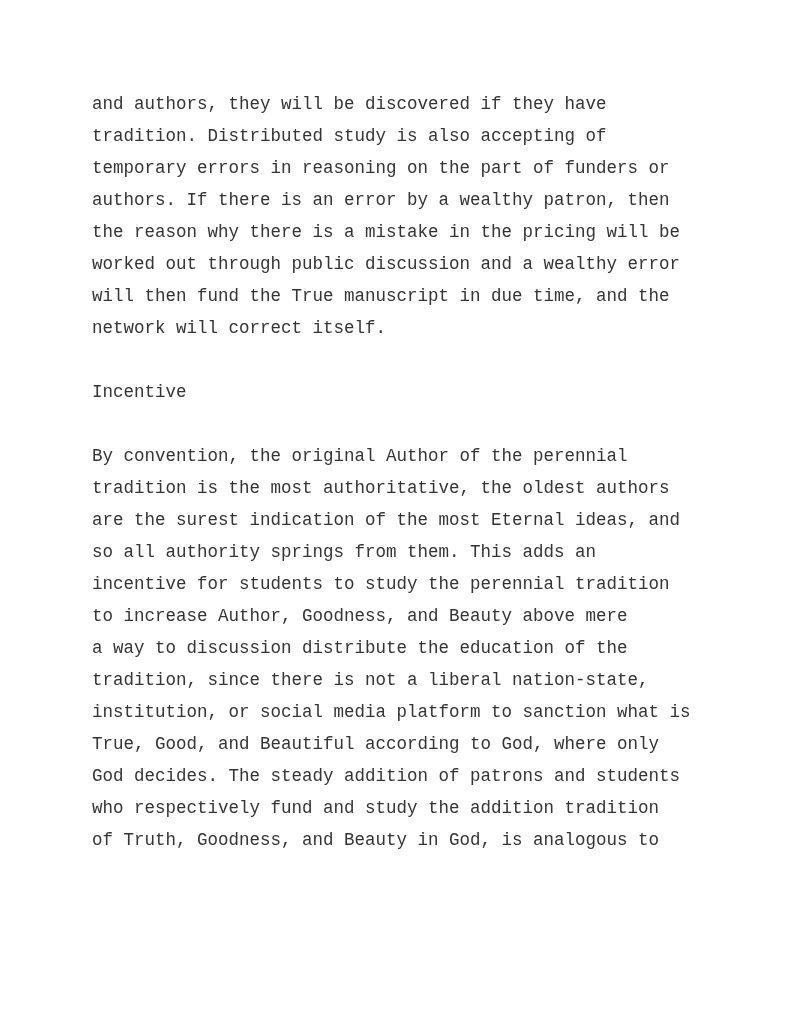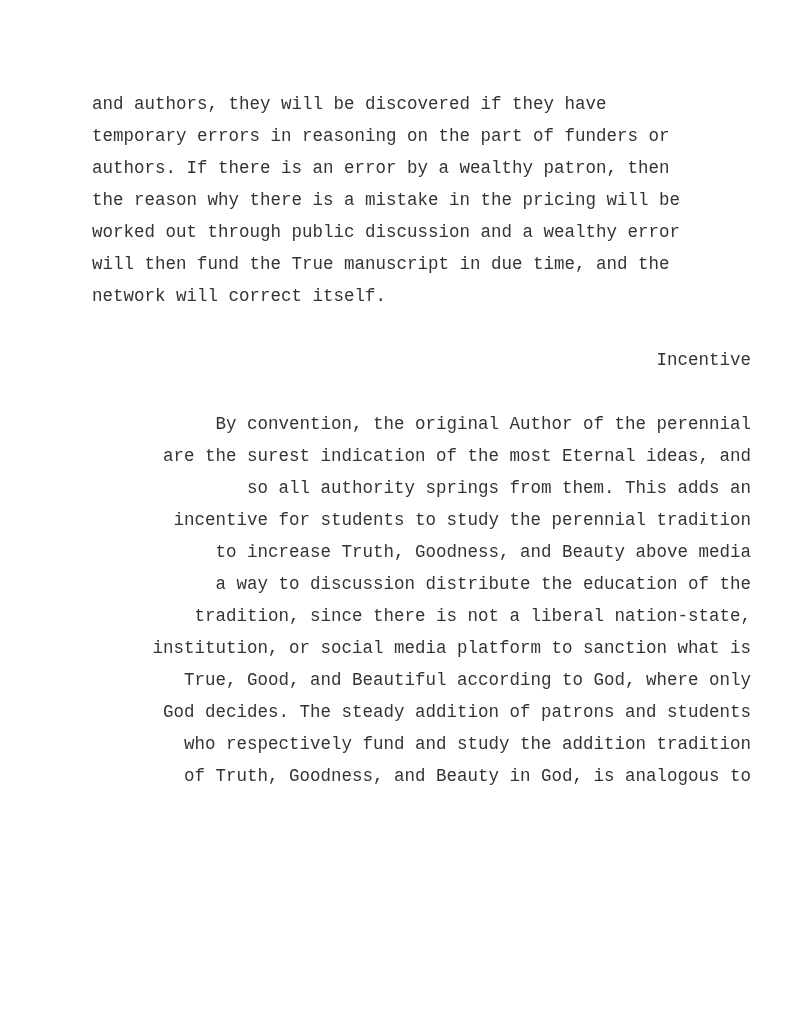--- a/index.html
+++ b/index.html
@@ -21,55 +21,56 @@
     position: absolute;
     top: 88px;
     left: 92px;
     right: 40px;
   }
   .block {
     margin: 0;
   }
   .block + .block {
     margin-top: 32px; 
-    text-align: right;
   }
   .text-line {
     font-size: 17.5px;
     line-height: 32px;
     white-space: pre;
     letter-spacing: 0;
   }
 </style>
 </head>
 <body>
 
 <div class="page">
   <div class="content">
 
     <div class="block">
         <div class="text-line">and authors, they will be discovered if they have</div>
+        <div class="text-line">tradition. Distributed study is also accepting of</div>
         <div class="text-line">temporary errors in reasoning on the part of funders or</div>
         <div class="text-line">authors. If there is an error by a wealthy patron, then</div>
         <div class="text-line">the reason why there is a mistake in the pricing will be</div>
         <div class="text-line">worked out through public discussion and a wealthy error</div>
         <div class="text-line">will then fund the True manuscript in due time, and the</div>
         <div class="text-line">network will correct itself.</div>
       </div>
 
     <div class="block">
       <div class="text-line">Incentive</div>
     </div>
 
     <div class="block">
         <div class="text-line">By convention, the original Author of the perennial</div>
+        <div class="text-line">tradition is the most authoritative, the oldest authors</div>
         <div class="text-line">are the surest indication of the most Eternal ideas, and</div>
         <div class="text-line">so all authority springs from them. This adds an</div>
         <div class="text-line">incentive for students to study the perennial tradition</div>
-        <div class="text-line">to increase Truth, Goodness, and Beauty above media</div>
+        <div class="text-line">to increase Author, Goodness, and Beauty above mere</div>
         <div class="text-line">a way to discussion distribute the education of the</div>
         <div class="text-line">tradition, since there is not a liberal nation-state,</div>
         <div class="text-line">institution, or social media platform to sanction what is</div>
         <div class="text-line">True, Good, and Beautiful according to God, where only</div>
         <div class="text-line">God decides. The steady addition of patrons and students</div>
         <div class="text-line">who respectively fund and study the addition tradition</div>
         <div class="text-line">of Truth, Goodness, and Beauty in God, is analogous to</div>
       </div>
 
   </div>

